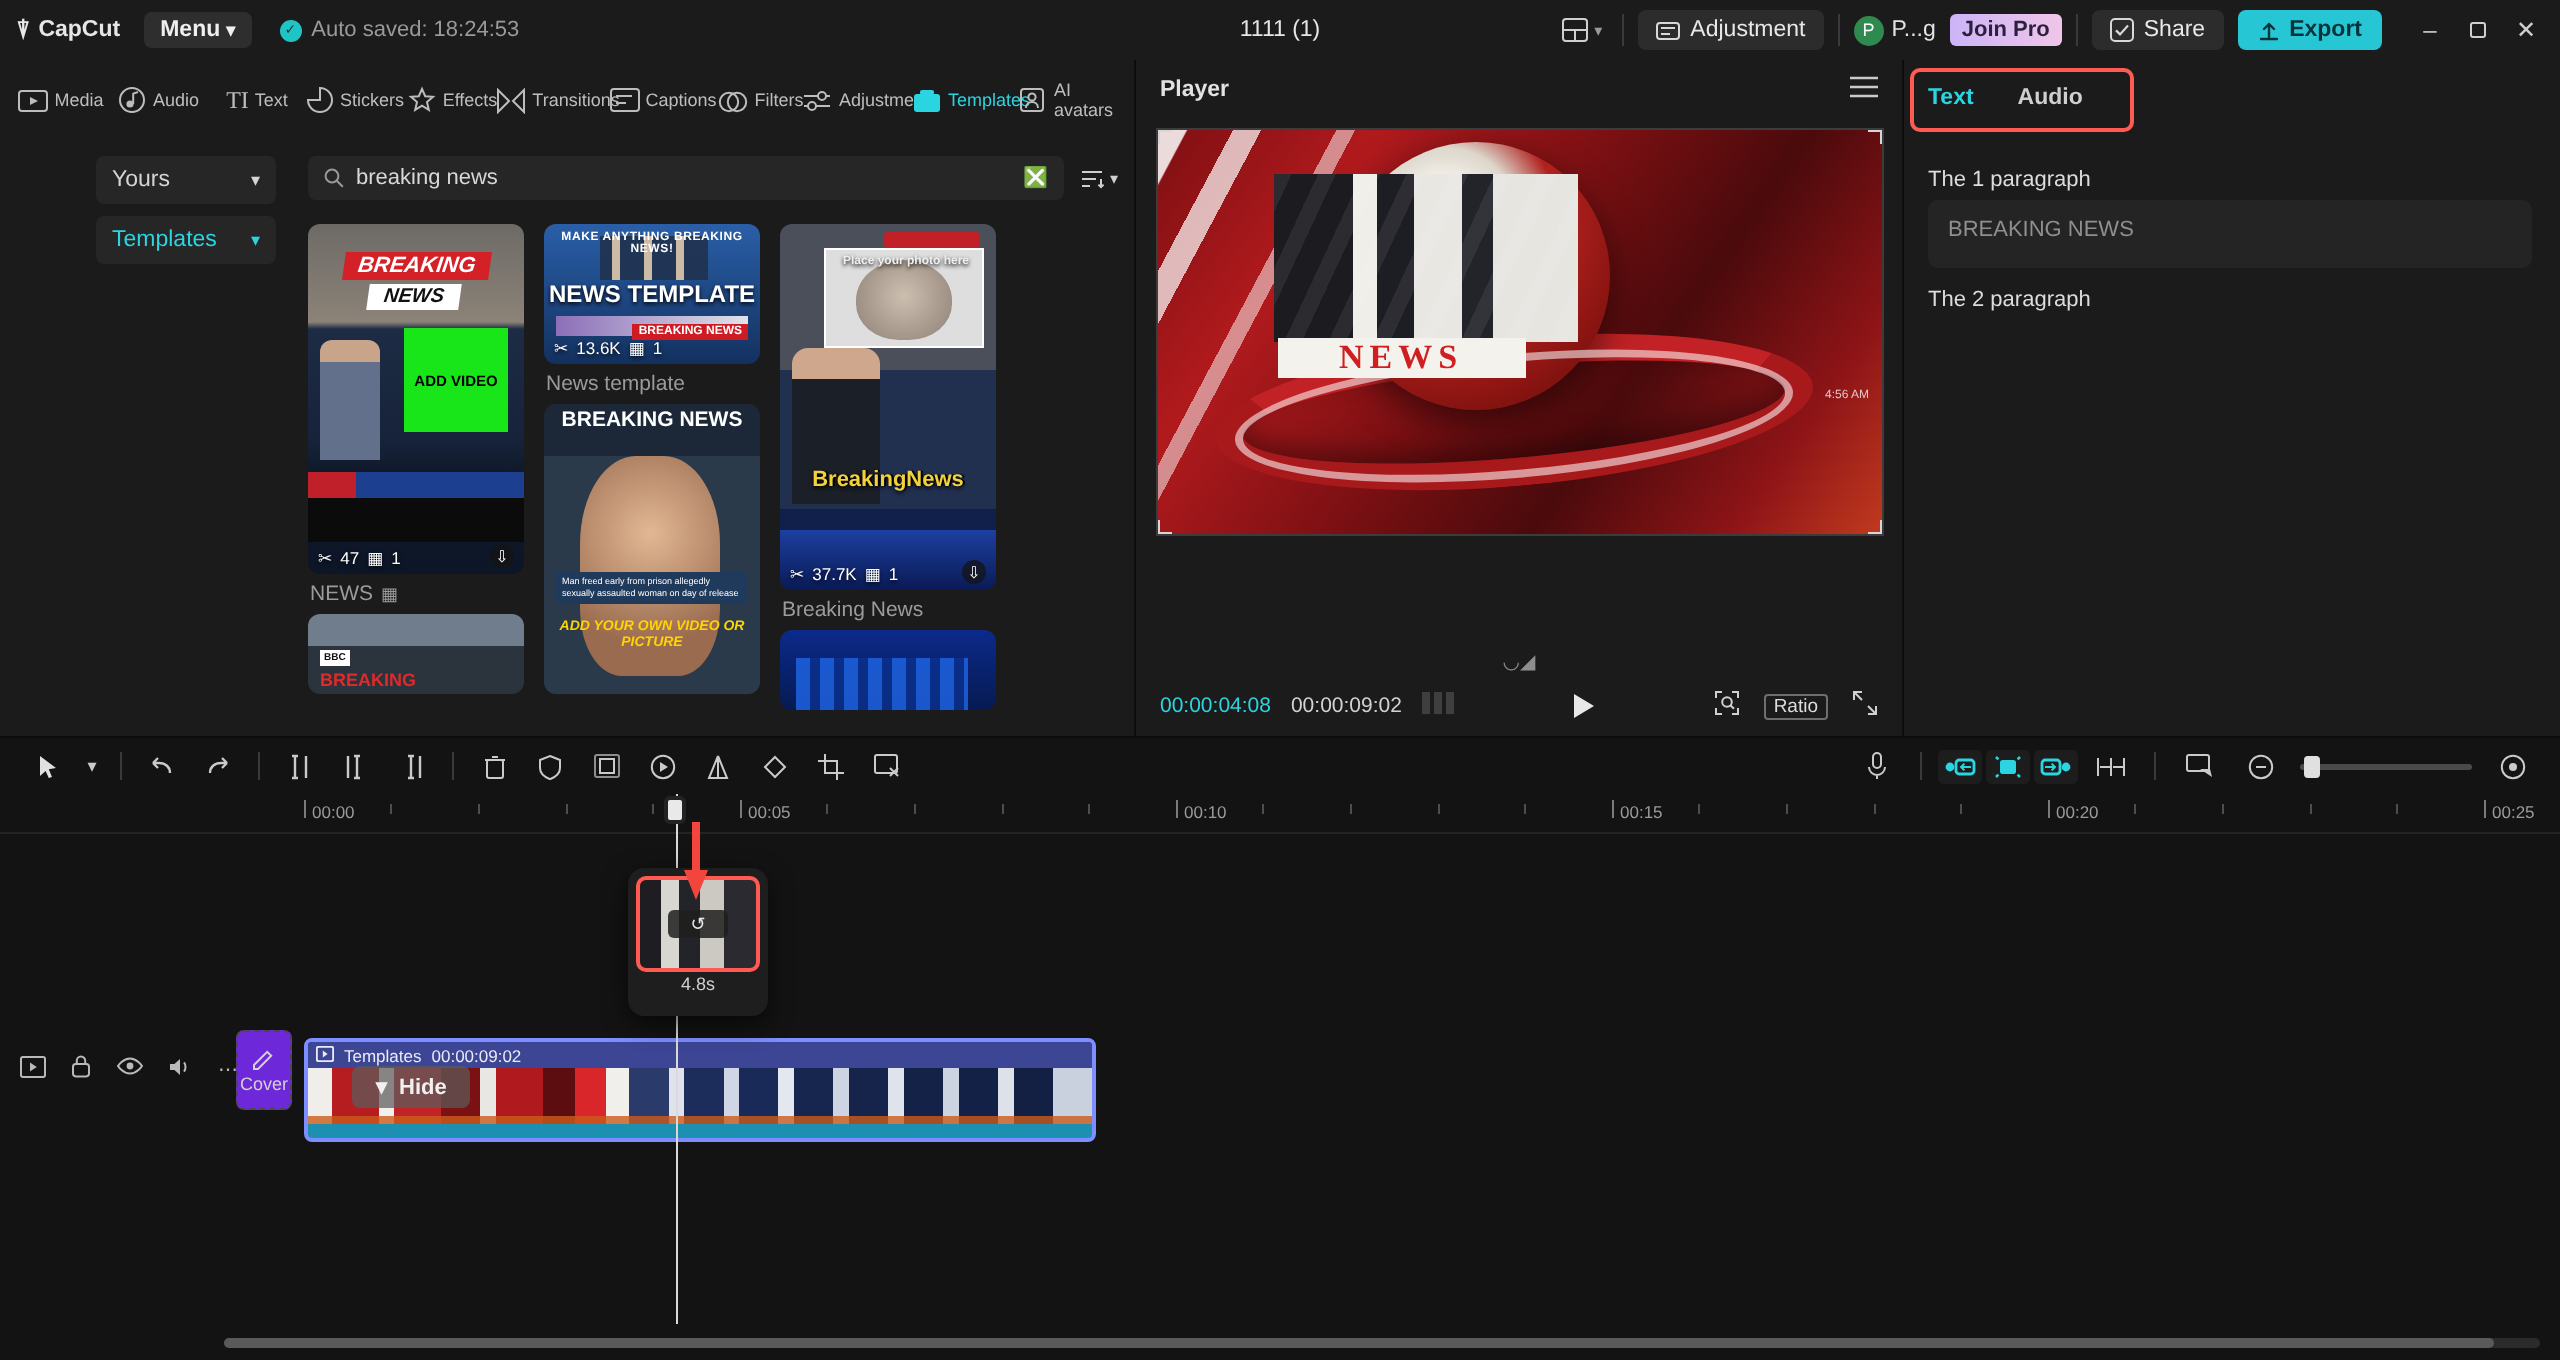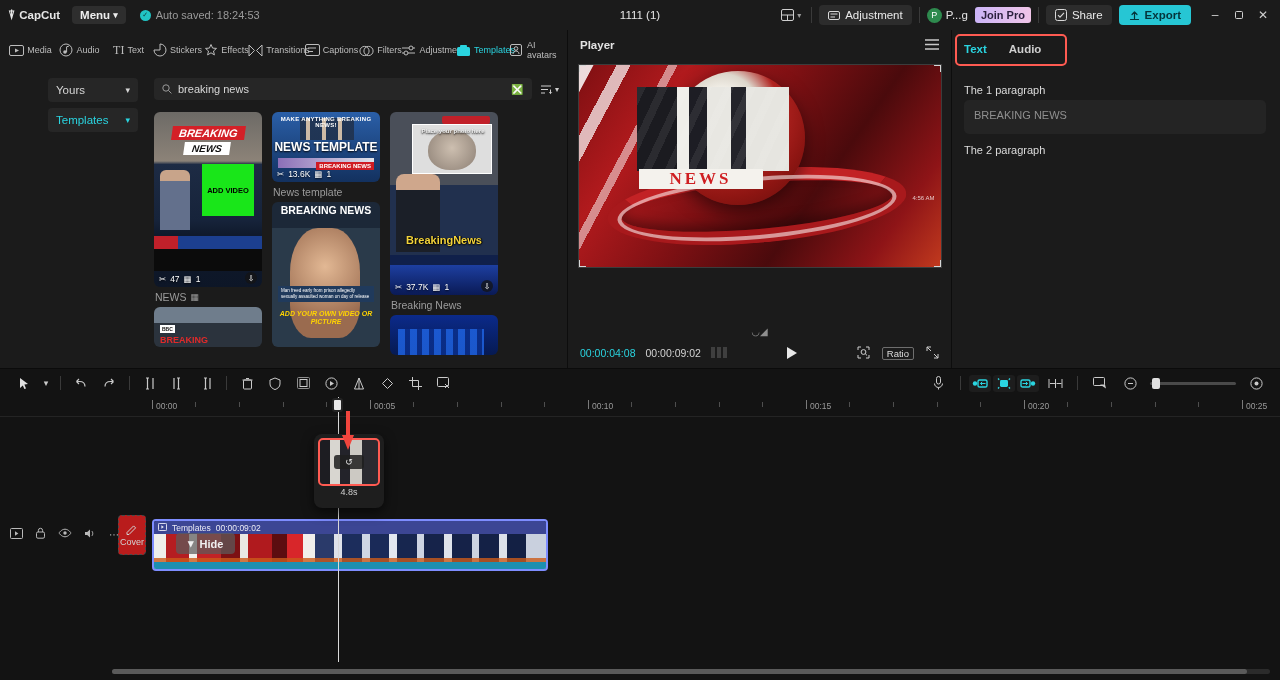--- a/index.html
+++ b/index.html
@@ -240,21 +240,21 @@
   .zoomslider { width: 86px; height: 3px; background: #4a4a4a; border-radius: 2px; position: relative; margin: 0 4px; }
   .zoomknob { position: absolute; left: 2px; top: -4px; width: 8px; height: 11px; background: #e0e0e0; border-radius: 2px; }
 
   .tl-body { flex: 1; position: relative; min-height: 0; overflow: hidden; }
   .ruler { position:absolute; left:0; right:0; top:0; height: 20px; background:#131313; border-bottom:1px solid #242424;}
   .tick { position: absolute; top: 5px; width: 1px; height: 5px; background: #4e4e4e; }
   .tick.major { top: 3px; height: 9px; background: #7a7a7a; }
   .ticklabel { position: absolute; top: 4px; font-size: 8.5px; color: #9a9a9a; }
   .trk-ctrl { position:absolute; left:10px; top:130px; display:flex; align-items:center; gap:12px; color:#b9b9b9; font-size:10px;}
   .cover-btn {
-    position: absolute; left: 118px; top: 118px; width: 28px; height: 40px; background: #b91c1c;
+    position: absolute; left: 118px; top: 118px; width: 28px; height: 40px; background: #6d28d9;
     border: 1px dashed #4a4a4a; border-radius: 4px; display: flex; flex-direction: column;
     align-items: center; justify-content: center; gap: 2px; color: #d2d2d2; font-size: 9px;
   }
   .clip {
     position: absolute; left: 152px; top: 122px; width: 396px; height: 52px;
     border: 2px solid #7e8dff; border-radius: 4px; overflow: hidden; background: #10131f;
   }
   .clip-hdr {
     height: 13px; background: #3c4694; display: flex; align-items: center; gap: 5px;
     padding: 0 4px; font-size: 8.5px; color: #ebebf5;

